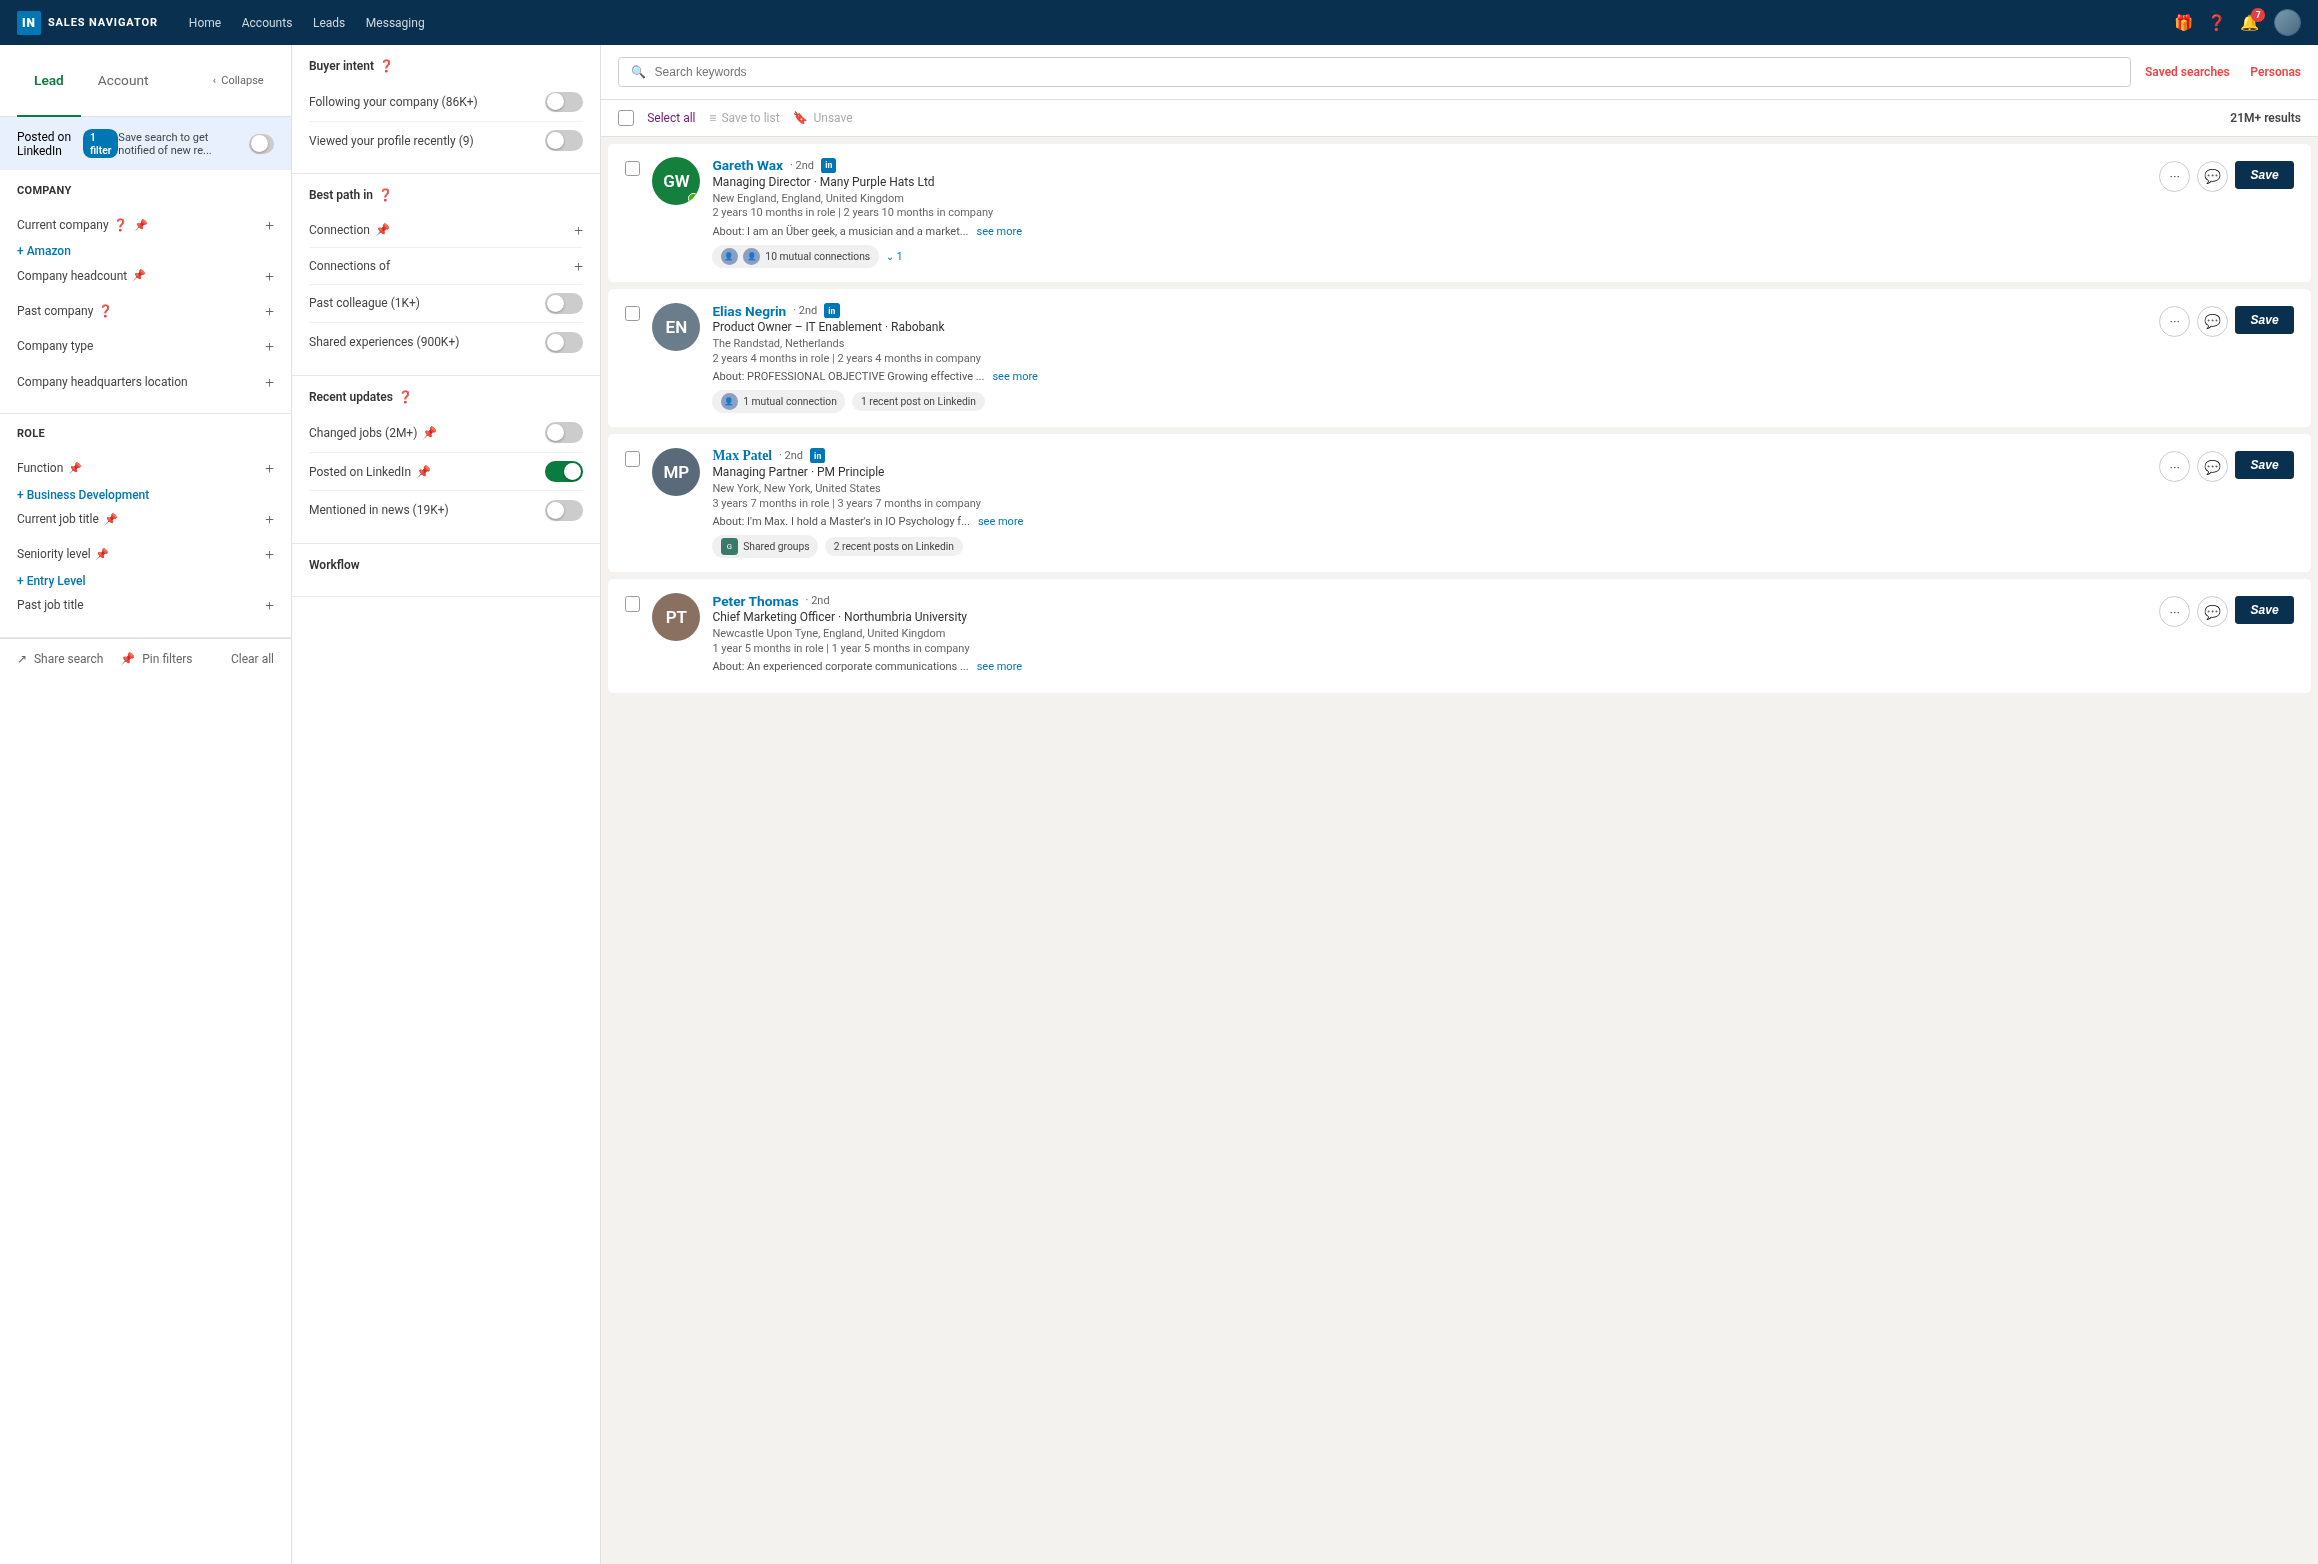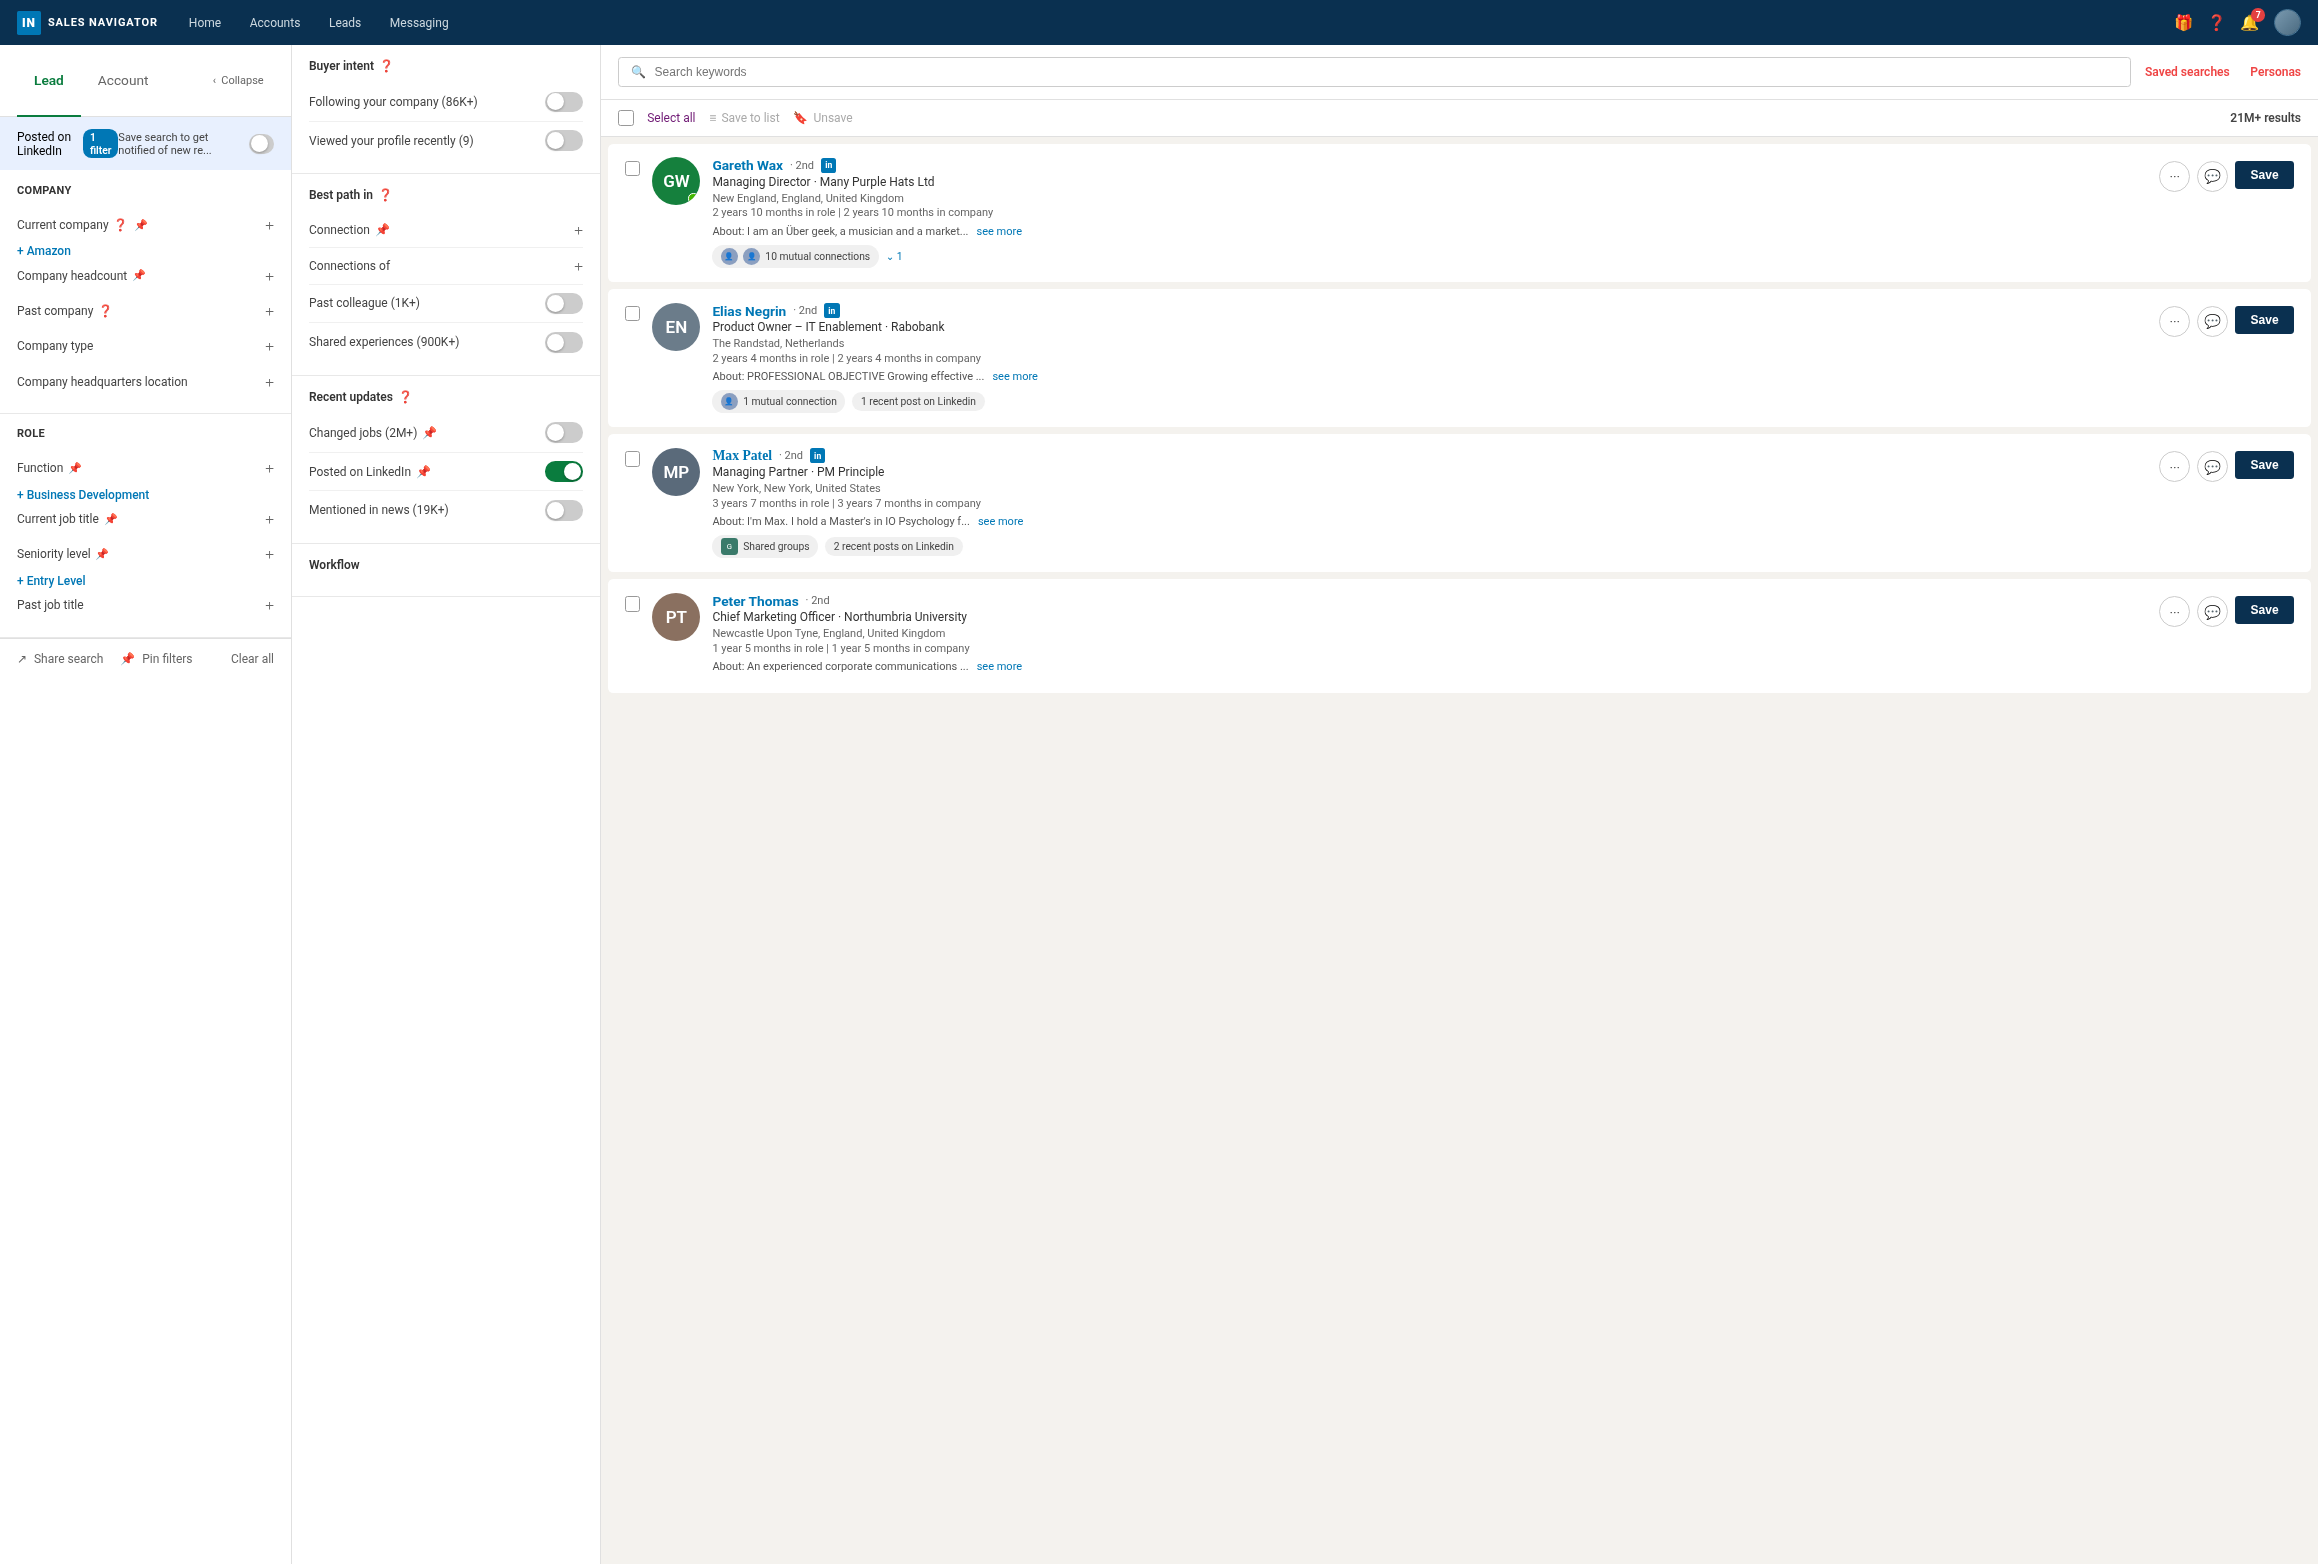--- a/index.html
+++ b/index.html
@@ -31,21 +31,21 @@
       font-size: 12px;
       width: 24px;
       height: 24px;
       display: flex;
       align-items: center;
       justify-content: center;
       border-radius: 1.7px;
     }
     .nav-links {
       display: flex;
-      gap: 8px;
+      gap: 0;
       flex: 1;
     }
     .nav-link {
       color: #cdd8df;
       padding: 6.9px 10.3px;
       font-size: 12px;
       cursor: pointer;
       border-radius: 3.4px;
     }
     .nav-icons {
@@ -520,20 +520,21 @@
     .save-btn {
       background: #0a3050;
       color: white;
       border: none;
       border-radius: 3.4px;
       padding: 6.9px 15.5px;
       font-size: 12px;
       font-weight: 600;
       cursor: pointer;
       white-space: nowrap;
+      font-style: italic;
     }
 
     
     .bottom-toolbar {
       padding: 13.7px 17px;
       display: flex;
       align-items: center;
       justify-content: space-between;
       border-top: 0.9px solid #e0e0e0;
     }

